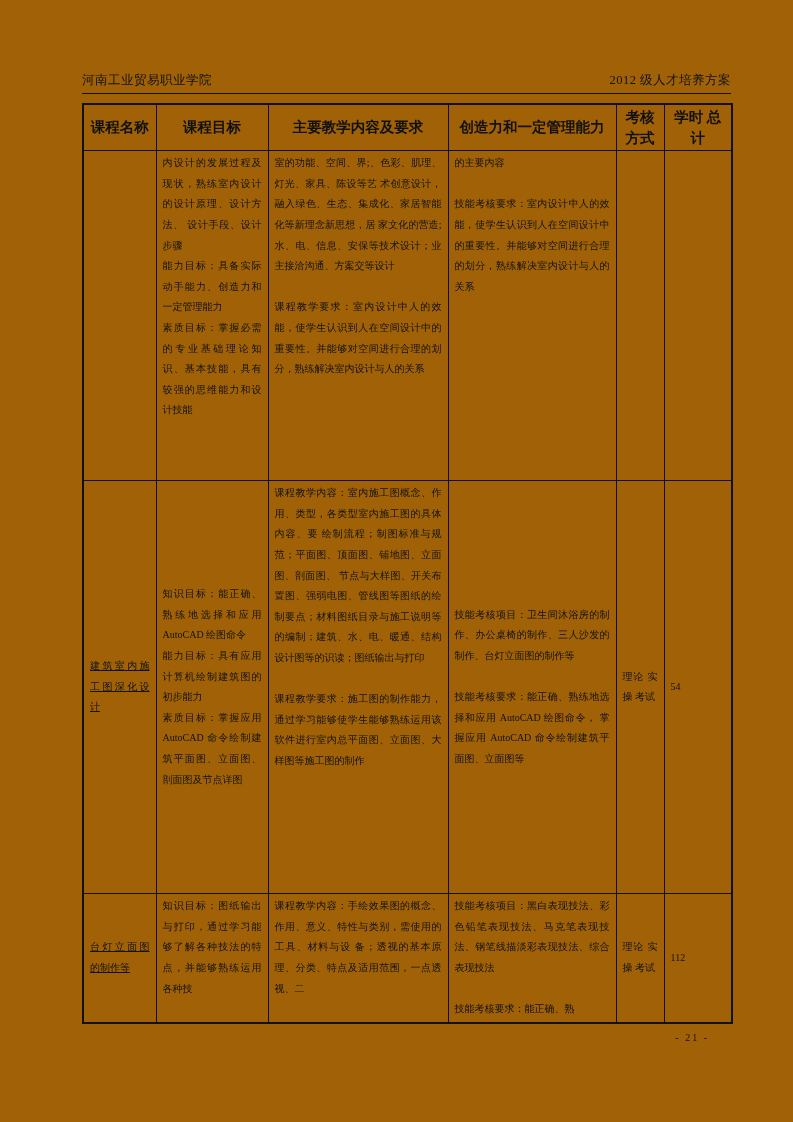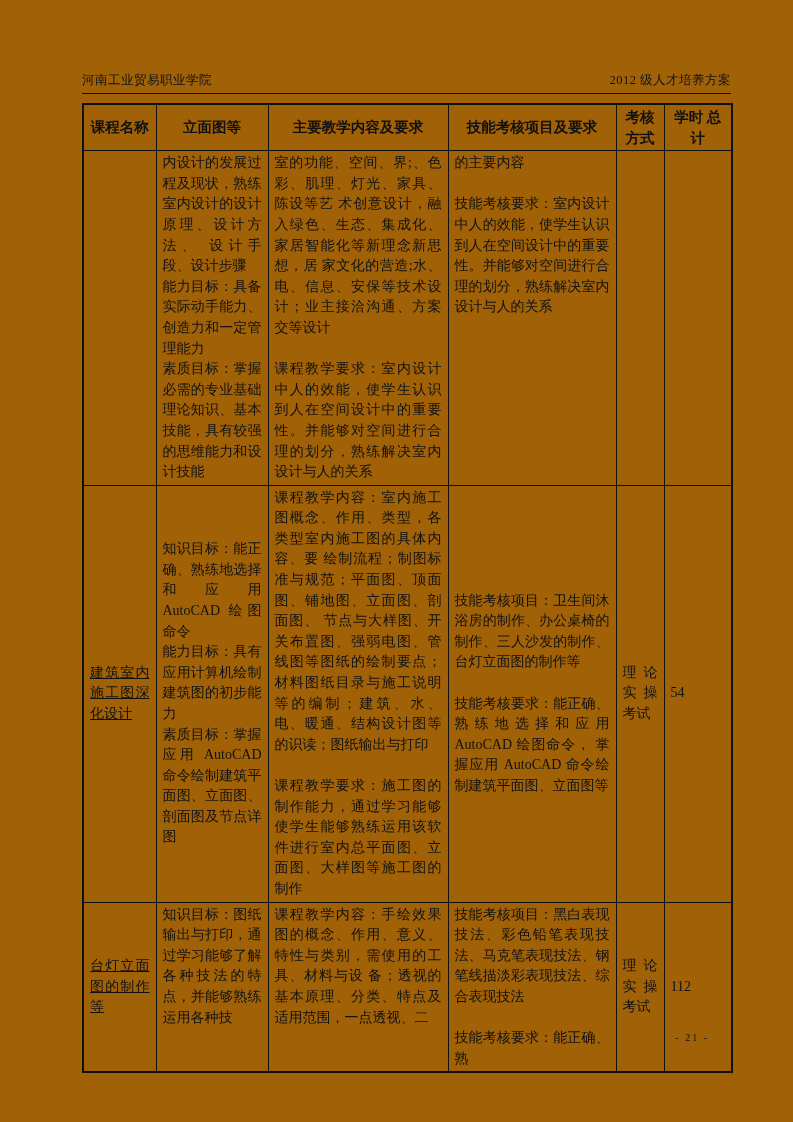--- a/index.html
+++ b/index.html
@@ -44,21 +44,21 @@
     top: 103px;
     border-collapse: collapse;
     table-layout: fixed;
     width: 649px;
     border: 2px solid #111;
   }
   .course-table th,
   .course-table td {
     border: 1px solid #111;
     padding: 2px 6px;
-    font-size: 14px;
+    font-size: 10px;
     line-height: 20.6px;
     overflow: hidden;
     box-sizing: border-box;
     white-space: pre-line;
     text-align: justify;
   }
   .course-table th {
     font-weight: bold;
     font-size: 14.5px;
     text-align: center;
@@ -101,23 +101,23 @@
       <col style="width:73px">
       <col style="width:112px">
       <col style="width:180px">
       <col style="width:168px">
       <col style="width:48px">
       <col style="width:68px">
     </colgroup>
     <tbody>
       <tr class="row-header">
         <th>课程名称</th>
-        <th>立面图等</th>
+        <th>课程目标</th>
         <th>主要教学内容及要求</th>
-        <th>技能考核项目及要求</th>
+        <th>创造力和一定管理能力</th>
         <th>考核 方式</th>
         <th>学时 总计</th>
       </tr>
 
       <tr class="row-1">
         <td class="v-top cell-name"></td>
         <td class="v-top">内设计的发展过程及现状，熟练室内设计的设计原理、设计方法、 设计手段、设计步骤
 能力目标：具备实际动手能力、创造力和一定管理能力
 素质目标：掌握必需的专业基础理论知识、基本技能，具有较强的思维能力和设计技能</td>
         <td class="v-top">室的功能、空间、界;、色彩、肌理、灯光、家具、陈设等艺 术创意设计，融入绿色、生态、集成化、家居智能化等新理念新思想，居 家文化的营造;水、电、信息、安保等技术设计；业主接洽沟通、方案交等设计

